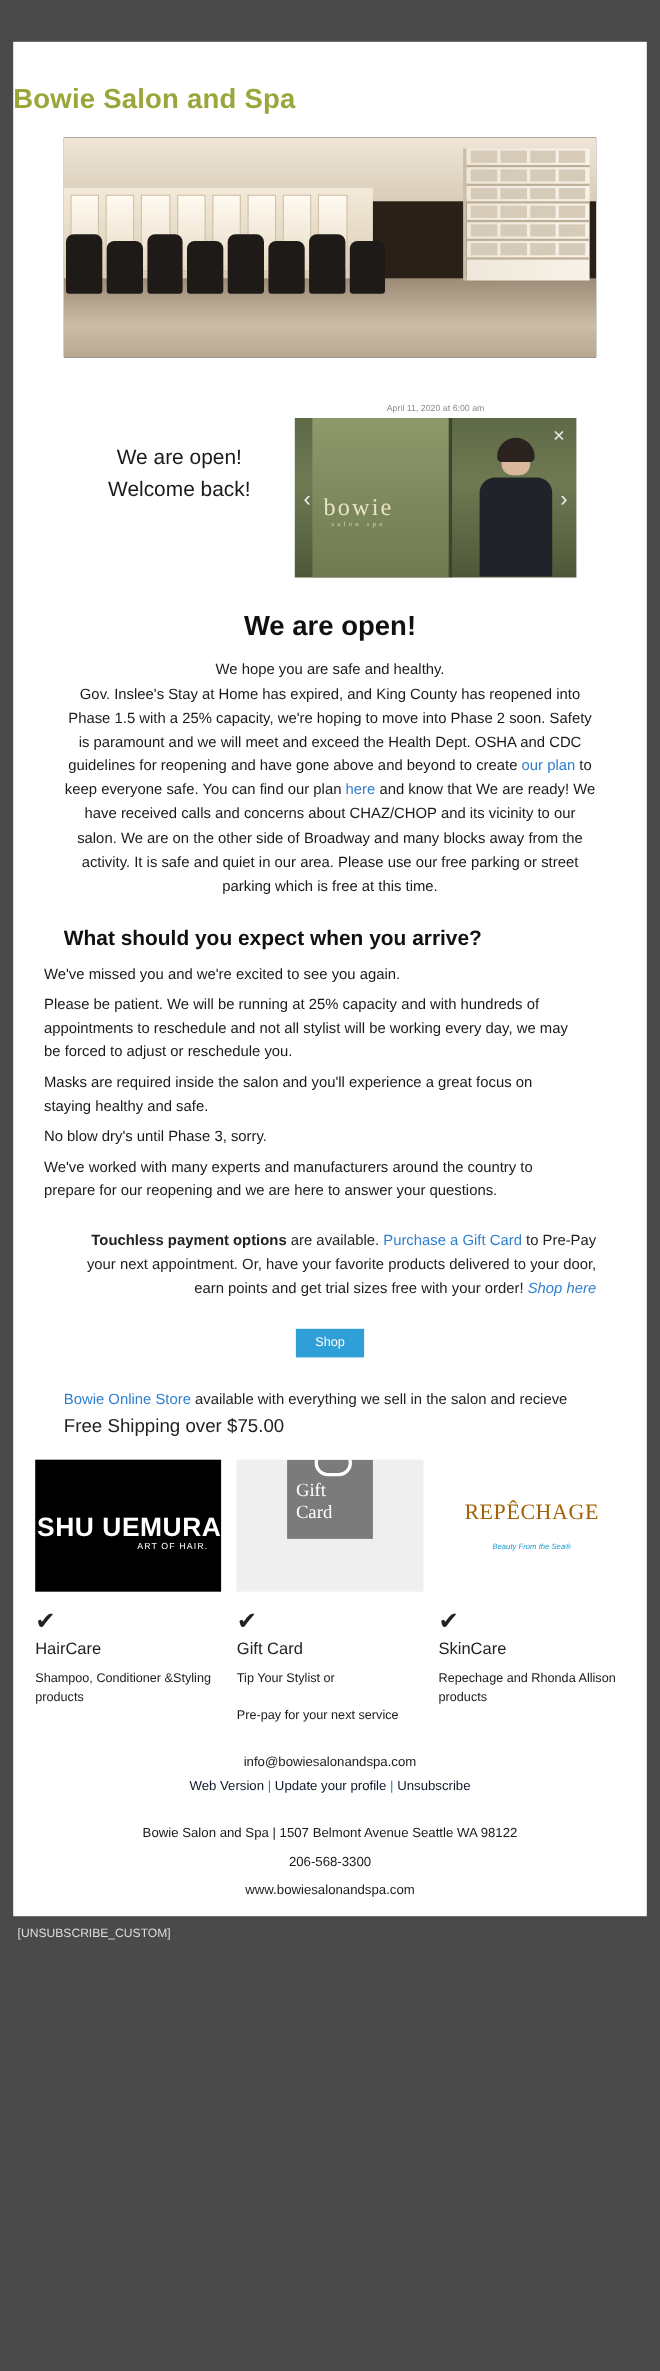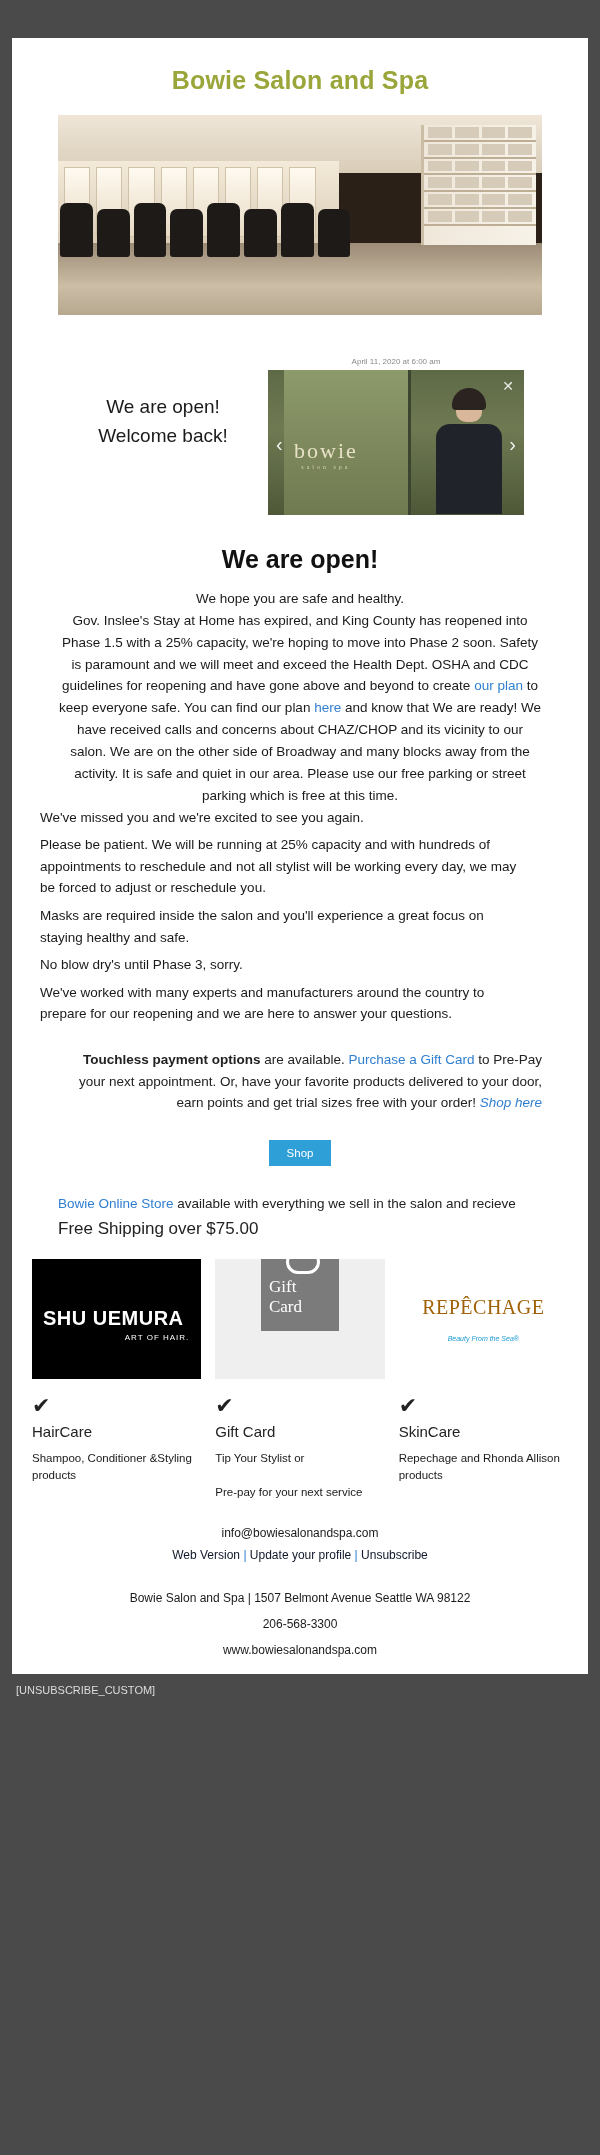--- a/index.html
+++ b/index.html
@@ -24,25 +24,25 @@
     background: #4a4a4a;
   }
   .email-body {
     width: 576px;
     margin: 0 auto;
     background: #ffffff;
     box-sizing: border-box;
     padding: 0 0 10px 0;
   }
   .title {
-    text-align: center;
+    text-align: left;
     color: #9aa63a;
     font-size: 25px;
     font-weight: bold;
-    padding: 28px 0 20px 0;
+    padding: 38px 0 20px 0;
     letter-spacing: 0.2px;
   }
   .hero-wrap {
     padding: 0 46px;
   }
   .hero {
     width: 100%;
     height: 200px;
     position: relative;
     overflow: hidden;
@@ -274,25 +274,24 @@
   .card .img {
     height: 120px;
     position: relative;
     overflow: hidden;
   }
   .card.shu .img { background: #000; }
   .card.shu .img .brand {
     position: absolute;
     left: 0; right: 0; top: 48px;
     color: #fff;
-    font-size: 20px;
+    font-size: 24px;
     font-weight: bold;
-    text-align: left;
+    text-align: right;
     letter-spacing: 0.5px;
-    padding-left: 11px;
   }
   .card.shu .img .sub {
     position: absolute;
     right: 12px; top: 74px;
     color: #fff;
     font-size: 8px;
     letter-spacing: 1px;
     margin-left: 36px;
   }
   .card.gift .img { background: #efefef; display: flex; justify-content: center; }
@@ -462,20 +461,21 @@
       </div>
     </div>
 
     <h2 class="big">We are open!</h2>
 
     <div class="para">
       <span>We hope you are safe and healthy.</span><br>
       <span>Gov. Inslee's Stay at Home has expired, and King County has reopened into Phase 1.5 with a 25% capacity, we're hoping to move into Phase 2 soon. Safety is paramount and we will meet and exceed the Health Dept. OSHA and CDC guidelines for reopening and have gone above and beyond to create </span><a href="#">our plan</a><span> to keep everyone safe. You can find our plan </span><a href="#">here</a><span> and know that We are ready! We have received calls and concerns about CHAZ/CHOP and its vicinity to our salon. We are on the other side of Broadway and many blocks away from the activity. It is safe and quiet in our area. Please use our free parking or street parking which is free at this time.</span>
     </div>
 
+    <h3 class="sect">What should you expect when you arrive?</h3>
 
     <div class="bullets">
       <p>We've missed you and we're excited to see you again.</p>
       <p>Please be patient. We will be running at 25% capacity and with hundreds of appointments to reschedule and not all stylist will be working every day, we may be forced to adjust or reschedule you.</p>
       <p>Masks are required inside the salon and you'll experience a great focus on staying healthy and safe.</p>
       <p>No blow dry's until Phase 3, sorry.</p>
       <p>We've worked with many experts and manufacturers around the country to prepare for our reopening and we are here to answer your questions.</p>
     </div>
 
     <div class="touchless">

